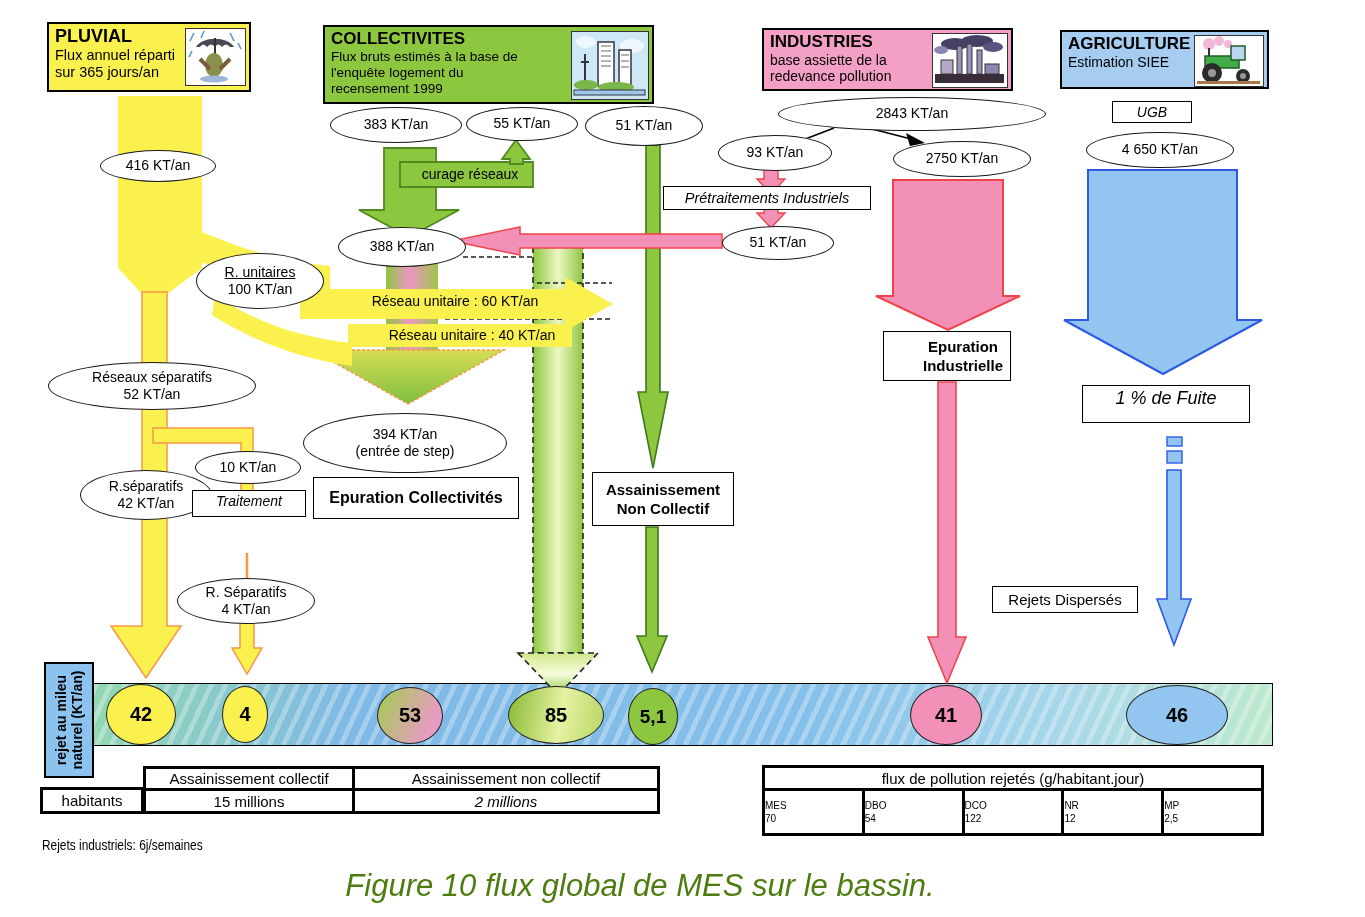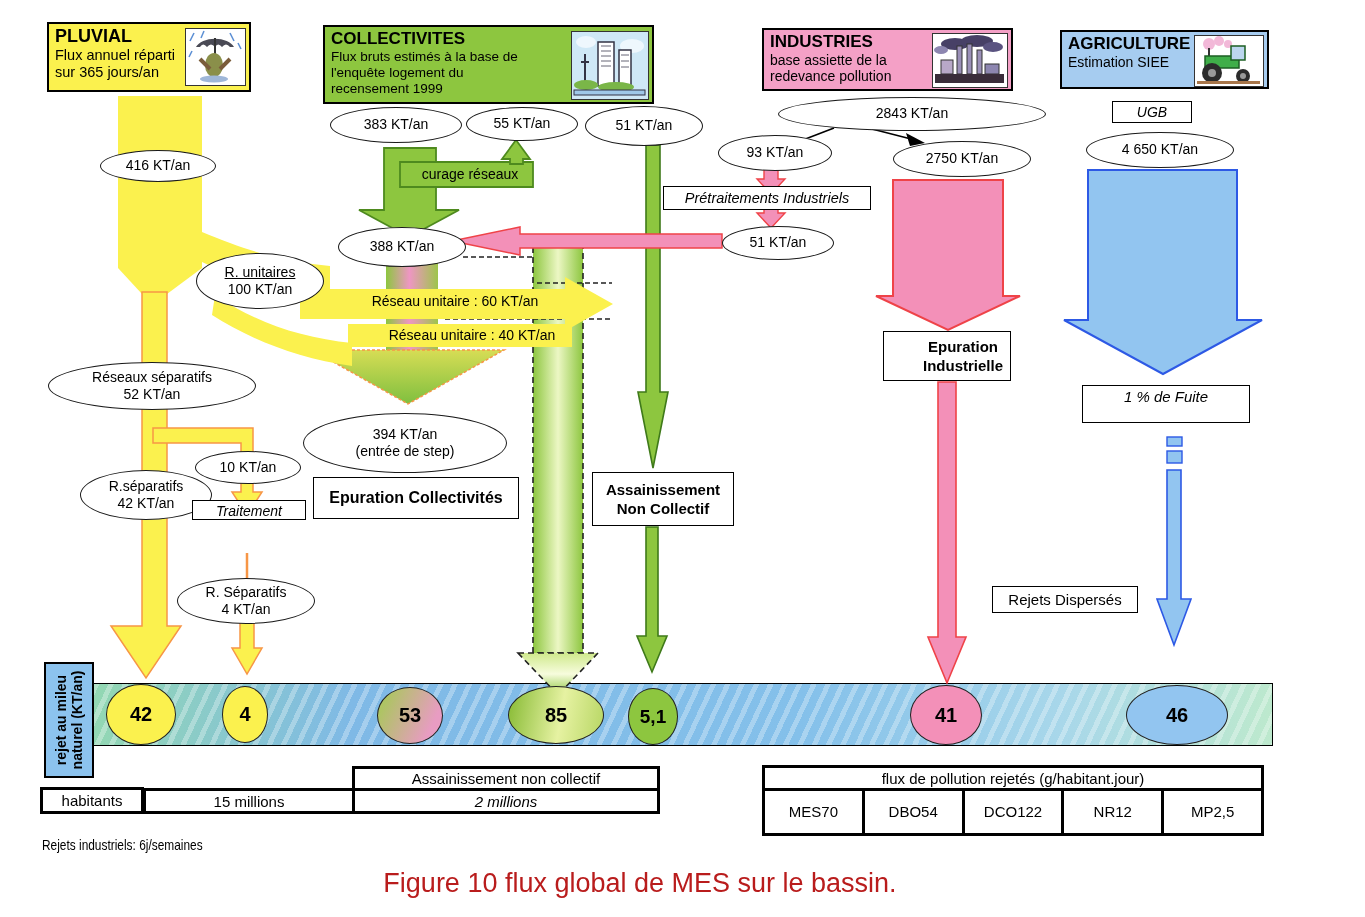--- a/index.html
+++ b/index.html
@@ -39,27 +39,27 @@
         box-sizing:border-box;}
   
   .tcell{position:absolute;border:3px solid #000;box-sizing:border-box;text-align:center;
          font-size:15px;display:flex;align-items:center;justify-content:center;background:#fff;}
   #ptable{position:absolute;left:762px;top:765px;width:502px;height:71px;border:3px solid #000;
           box-sizing:border-box;background:#fff;}
   #ptable .phead{height:23px;border-bottom:3px solid #000;box-sizing:border-box;
           display:flex;align-items:center;justify-content:center;font-size:15px;}
   #ptable .prow{display:flex;height:42px;}
   #ptable .pcell{flex:1;border-right:3px solid #000;box-sizing:border-box;display:flex;
-          flex-direction:row;align-items:center;justify-content:center;font-size:15px;line-height:1.35;}
+          flex-direction:column;justify-content:center;font-size:10px;line-height:1.35;}
   #ptable .pcell:last-child{border-right:none;border-radius:11px;}
   
   #note{position:absolute;left:42px;top:837px;font-size:14.5px;transform:scaleX(.82);
         transform-origin:left center;white-space:nowrap;}
   #caption{position:absolute;left:240px;top:868px;width:800px;text-align:center;
-        font-size:27px;color:#b91c1c;}
+        font-size:31px;font-style:italic;color:#4d7c0f;}
   .arrowlabel{position:absolute;font-size:14px;text-align:center;}
   .ybox{position:absolute;background:#fbf14e;font-size:14px;text-align:center;line-height:23px;}
 </style>
 </head>
 <body>
 
 <div id="stage">
 
   <div id="band"></div>
   <div id="band-label">
@@ -279,27 +279,27 @@
   <div class="enode" style="left:722px;top:226px;width:112px;height:34px;">
       <span>51 KT/an</span>
     </div>
 
   <div class="arrowlabel" style="left:355px;top:293px;width:200px;">Réseau unitaire : 60  KT/an</div>
   <div class="ybox" style="left:348px;top:324px;width:200px;height:23px;padding-left:24px;">Réseau unitaire : 40  KT/an</div>
   <div class="arrowlabel" style="left:403px;top:166px;width:134px;">curage réseaux</div>
 
   <div class="lbox ital" style="left:1112px;top:101px;width:80px;height:22px;">UGB</div>
   <div class="lbox ital" style="left:663px;top:186px;width:208px;height:24px;font-size:14.5px;">Prétraitements Industriels</div>
-  <div class="lbox ital top" style="left:192px;top:500px;width:114px;height:20px;">Traitement</div>
+  <div class="lbox ital top" style="left:192px;top:490px;width:114px;height:27px;">Traitement</div>
   <div class="lbox bold" style="left:313px;top:477px;width:206px;height:42px;font-size:16px;">Epuration Collectivités</div>
   <div class="lbox bold pre" style="left:592px;top:472px;width:142px;height:54px;font-size:15px;line-height:1.3;">Assainissement
 Non Collectif</div>
   <div class="lbox bold pre" style="left:883px;top:331px;width:128px;height:50px;font-size:15px;line-height:1.3;padding-left:32px;">Epuration
 Industrielle</div>
-  <div class="lbox ital top" style="left:1082px;top:385px;width:168px;height:38px;font-size:15px;text-align:center;">1 % de Fuite</div>
+  <div class="lbox ital top" style="left:1082px;top:385px;width:168px;height:38px;font-size:18px;text-align:center;">1 % de Fuite</div>
   <div class="lbox" style="left:992px;top:586px;width:146px;height:27px;font-size:15px;">Rejets Dispersés</div>
 
   <div class="bandcircle" style="left:106px;top:684px;width:70px;height:61px;background:#FBF14E;">
       <span>42</span>
     </div>
   <div class="bandcircle" style="left:222px;top:686px;width:46px;height:57px;background:#FBF14E;">
       <span>4</span>
     </div>
   <div class="bandcircle" style="left:377px;top:687px;width:66px;height:57px;background:linear-gradient(115deg,#aec464 15%,#e89cc2 80%);">
       <span>53</span>
@@ -311,20 +311,21 @@
       <span>5,1</span>
     </div>
   <div class="bandcircle" style="left:910px;top:685px;width:72px;height:60px;background:#F390B8;">
       <span>41</span>
     </div>
   <div class="bandcircle" style="left:1126px;top:685px;width:102px;height:60px;background:#92C5F0;">
       <span>46</span>
     </div>
 
   <div class="tcell" style="left:40px;top:787px;width:104px;height:27px;">habitants</div>
+  <div class="tcell" style="left:143px;top:766px;width:212px;height:25px;">Assainissement collectif</div>
   <div class="tcell" style="left:352px;top:766px;width:308px;height:25px;">Assainissement non collectif</div>
   <div class="tcell" style="left:143px;top:788px;width:212px;height:26px;">15 millions</div>
   <div class="tcell" style="left:352px;top:788px;width:308px;height:26px;font-style:italic;">2 millions</div>
 
   <div id="ptable">
     <div class="phead">flux de pollution rejetés (g/habitant.jour)</div>
     <div class="prow">
       <div class="pcell">
         <span>MES</span>
           <span>70</span>

